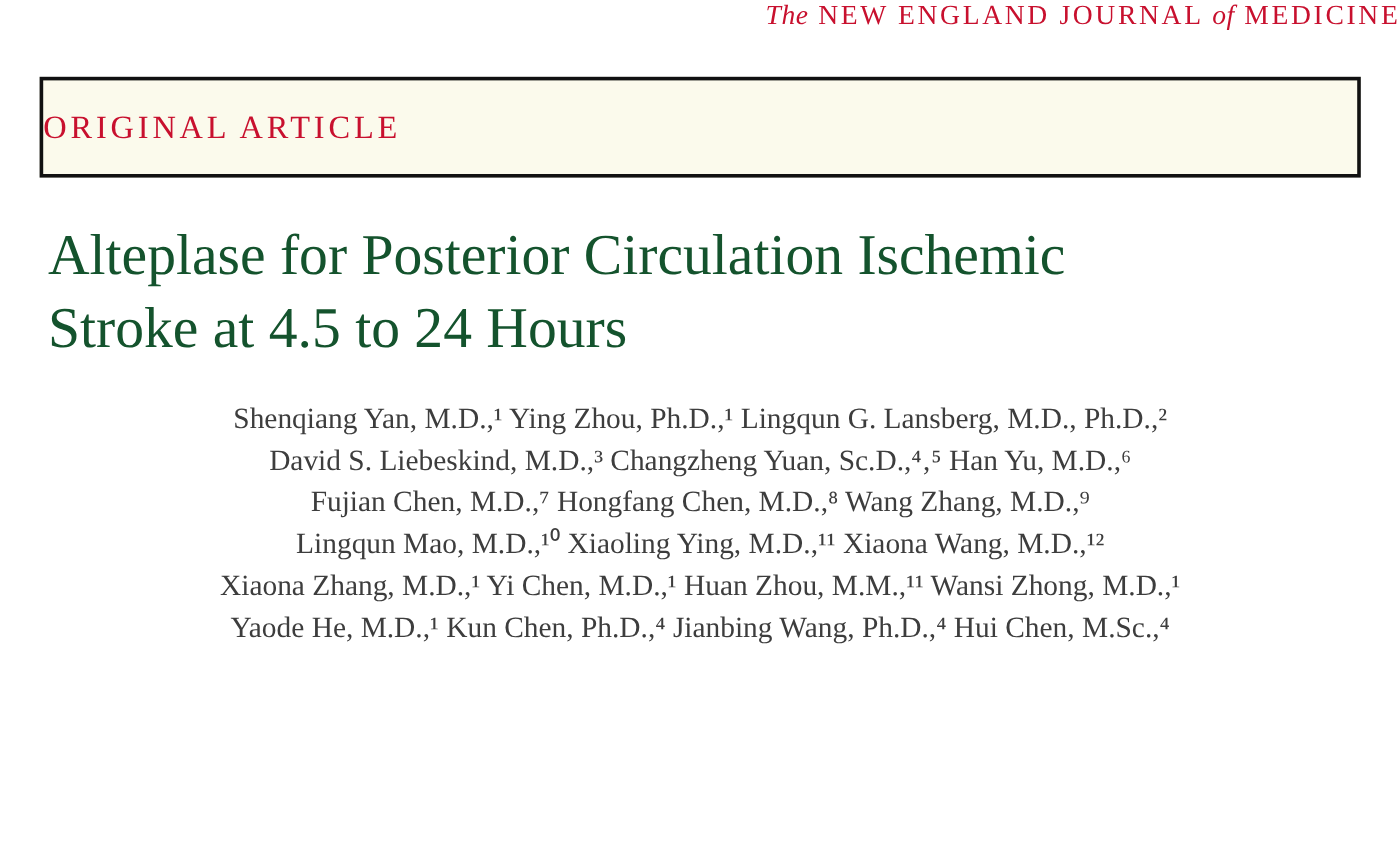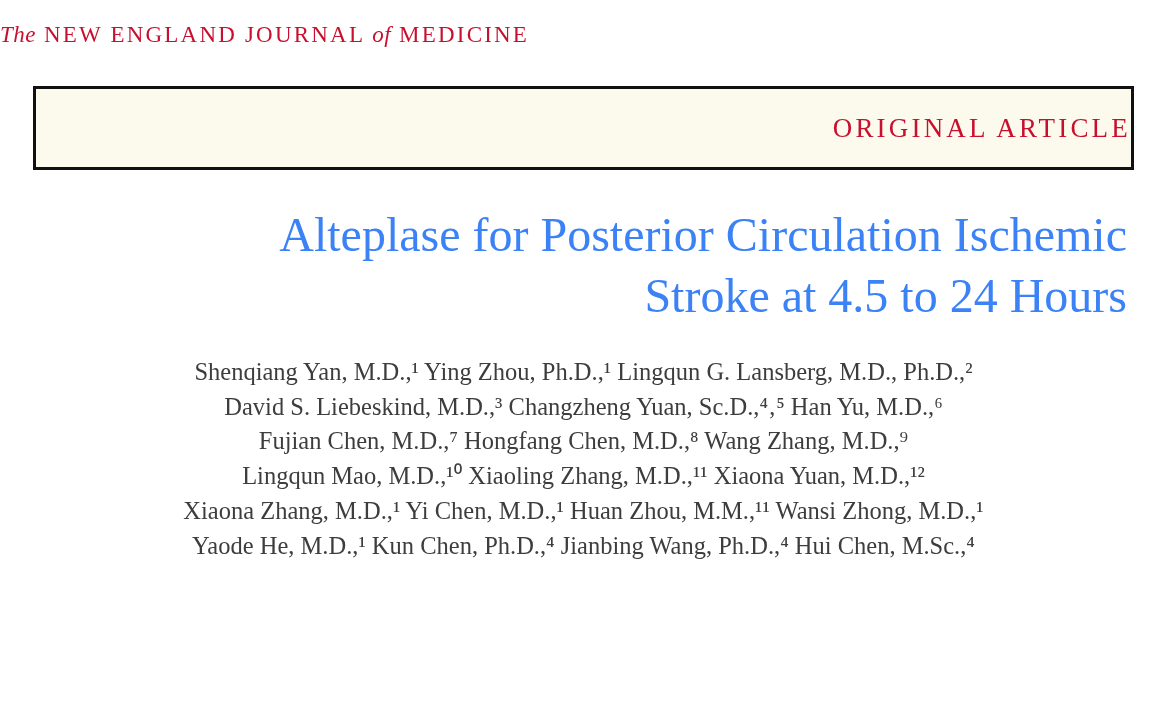--- a/index.html
+++ b/index.html
@@ -15,22 +15,21 @@
   }
   .page {
     position: relative;
     width: 1167px;
     height: 711px;
     box-sizing: border-box;
   }
 
   
   .masthead {
-    text-align: left;
-    padding-top: 22px;
+    text-align: right;
     color: #c8102e;
     font-family: "Liberation Serif", serif;
     font-size: 23px;
     letter-spacing: 2.2px;
     white-space: nowrap;
   }
   .masthead .the {
     font-style: italic;
     letter-spacing: 0.5px;
     font-size: 23px;
@@ -42,34 +41,34 @@
   }
 
   
   .oa-box {
     margin: 38px 33px 0 33px;
     border: 3px solid #111111;
     background: #fbfaec;
     height: 78px;
     display: flex;
     align-items: center;
-    justify-content: flex-end;
+    justify-content: flex-start;
   }
   .oa-box-label {
     color: #c8102e;
     font-size: 27px;
     letter-spacing: 3.2px;
     font-family: "Liberation Serif", serif;
   }
 
   
   .title {
     margin: 34px 40px 0 40px;
-    text-align: right;
-    color: #3b82f6;
+    text-align: left;
+    color: #14532d;
     font-size: 48px;
     line-height: 1.28;
     font-family: "Liberation Serif", serif;
     font-weight: normal;
   }
   .title-line {
     display: block;
     white-space: nowrap;
   }
 
@@ -110,18 +109,18 @@
 
   <h1 class="title">
     <span class="title-line">Alteplase for Posterior Circulation Ischemic</span>
     <span class="title-line">Stroke at 4.5 to 24 Hours</span>
   </h1>
 
   <div class="authors">
     <span class="author-line">Shenqiang Yan, M.D.,¹ Ying Zhou, Ph.D.,¹ Lingqun G. Lansberg, M.D., Ph.D.,²</span>
     <span class="author-line">David S. Liebeskind, M.D.,³ Changzheng Yuan, Sc.D.,⁴‚⁵ Han Yu, M.D.,⁶</span>
     <span class="author-line">Fujian Chen, M.D.,⁷ Hongfang Chen, M.D.,⁸ Wang Zhang, M.D.,⁹</span>
-    <span class="author-line">Lingqun Mao, M.D.,¹⁰ Xiaoling Zhang, M.D.,¹¹ Xiaona Yuan, M.D.,¹²</span>
+    <span class="author-line">Lingqun Mao, M.D.,¹⁰ Xiaoling Ying, M.D.,¹¹ Xiaona Wang, M.D.,¹²</span>
     <span class="author-line">Xiaona Zhang, M.D.,¹ Yi Chen, M.D.,¹ Huan Zhou, M.M.,¹¹ Wansi Zhong, M.D.,¹</span>
     <span class="author-line">Yaode He, M.D.,¹ Kun Chen, Ph.D.,⁴ Jianbing Wang, Ph.D.,⁴ Hui Chen, M.Sc.,⁴</span>
   </div>
 
 </div>
 
 </body></html>

